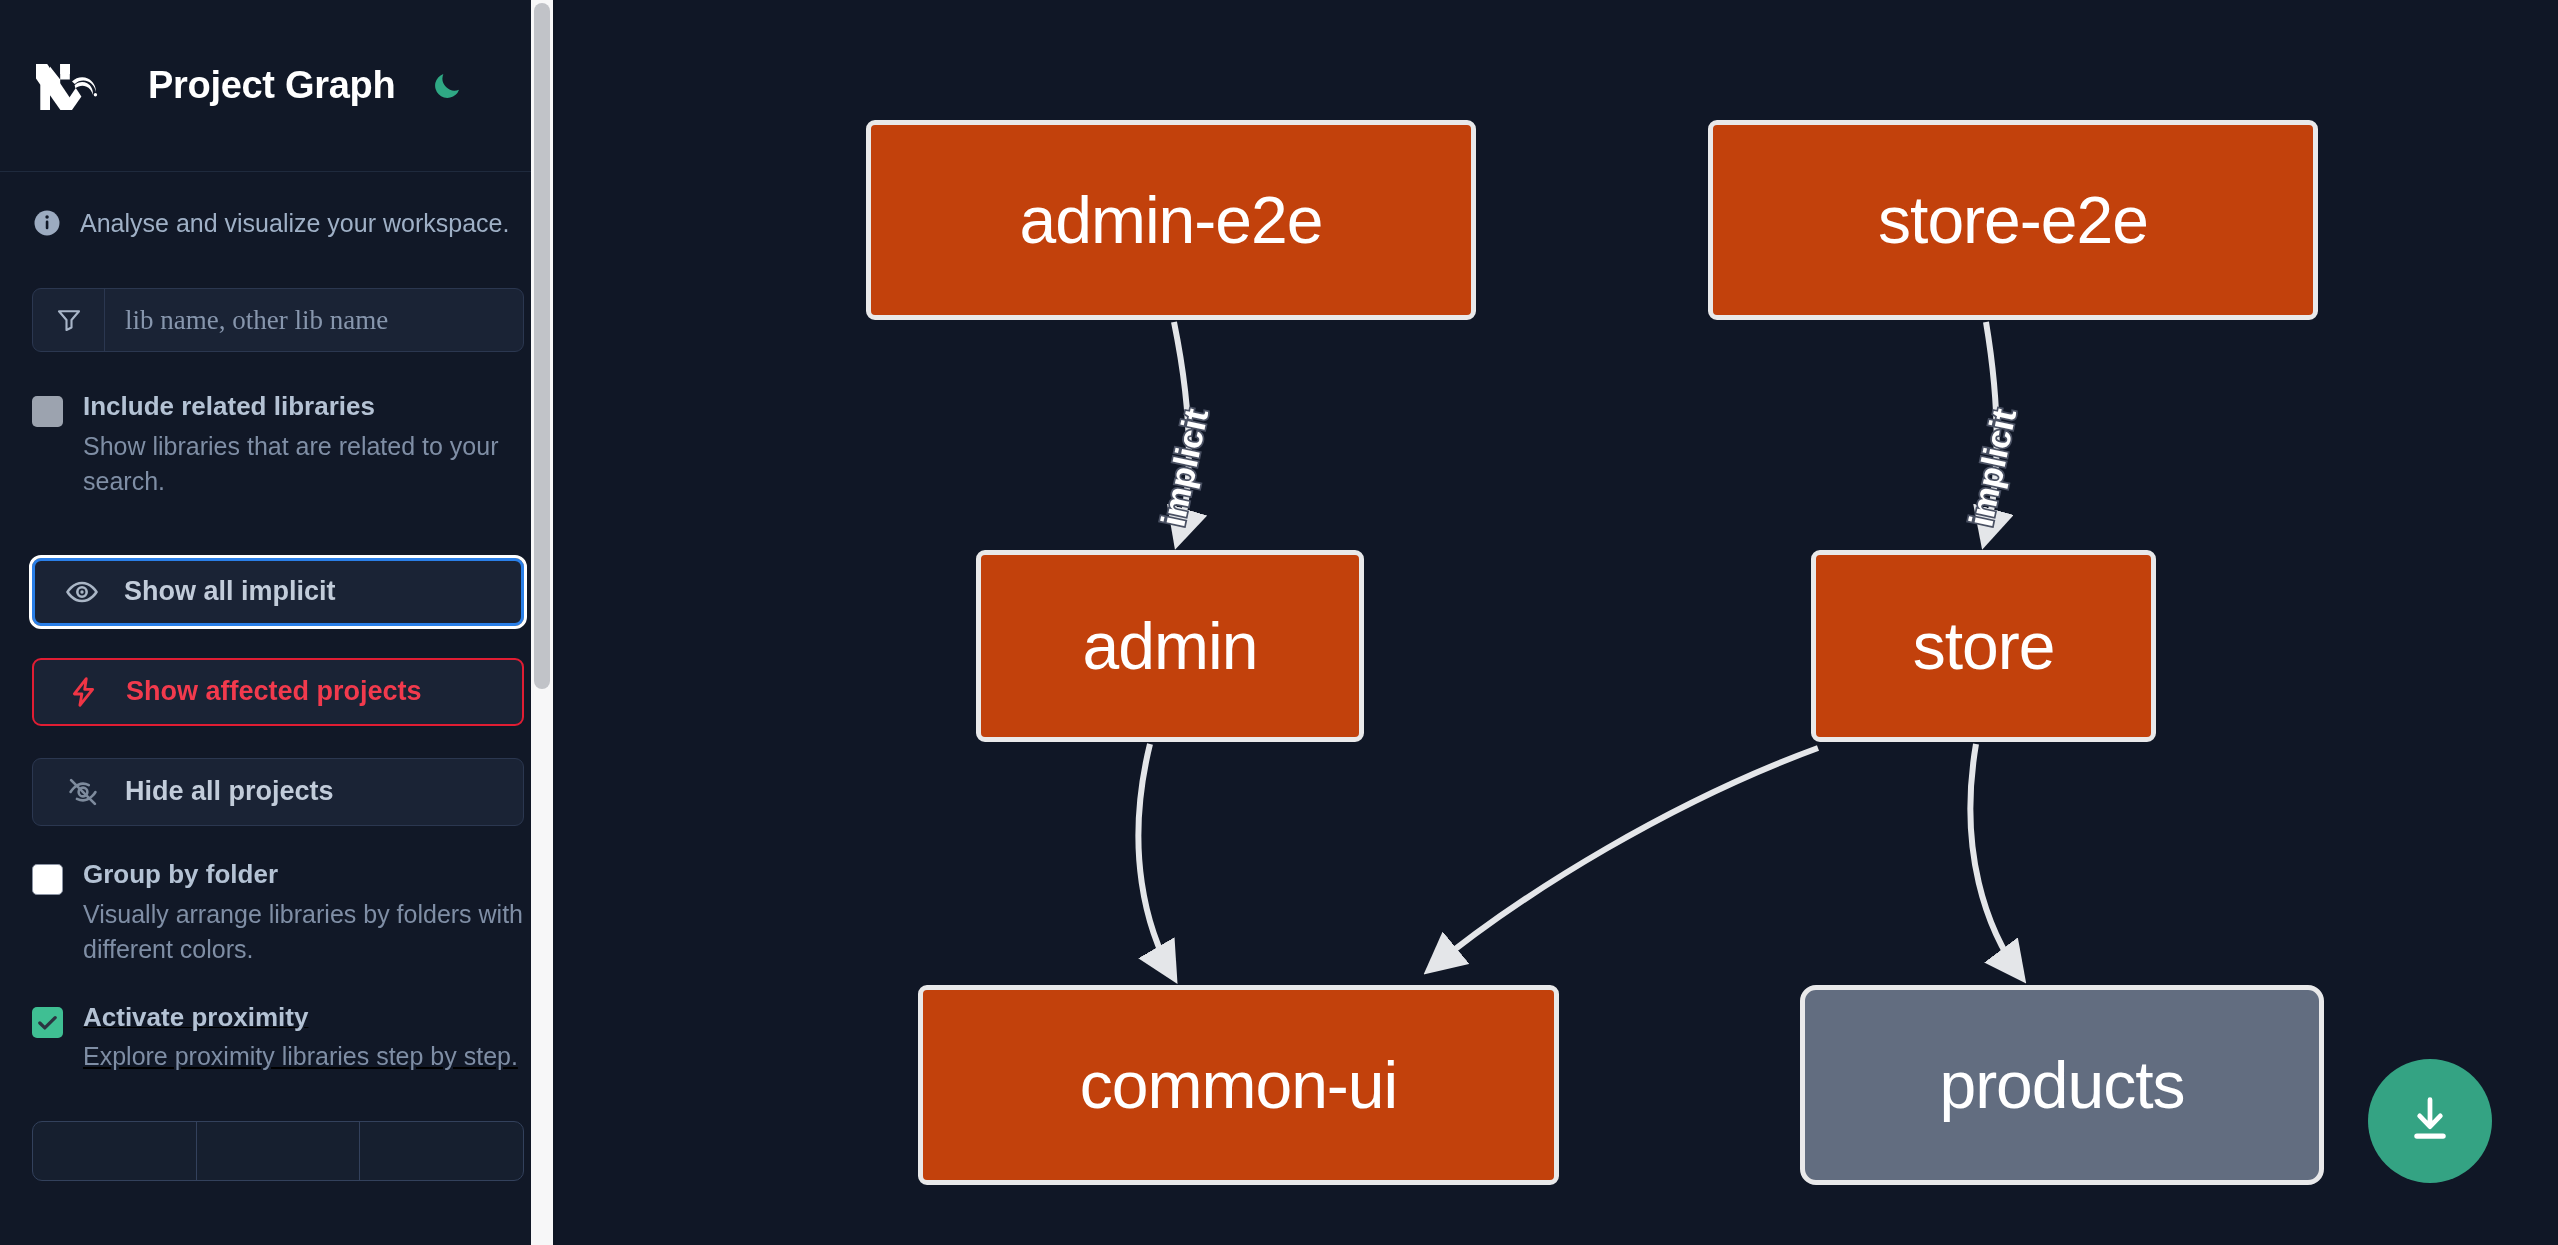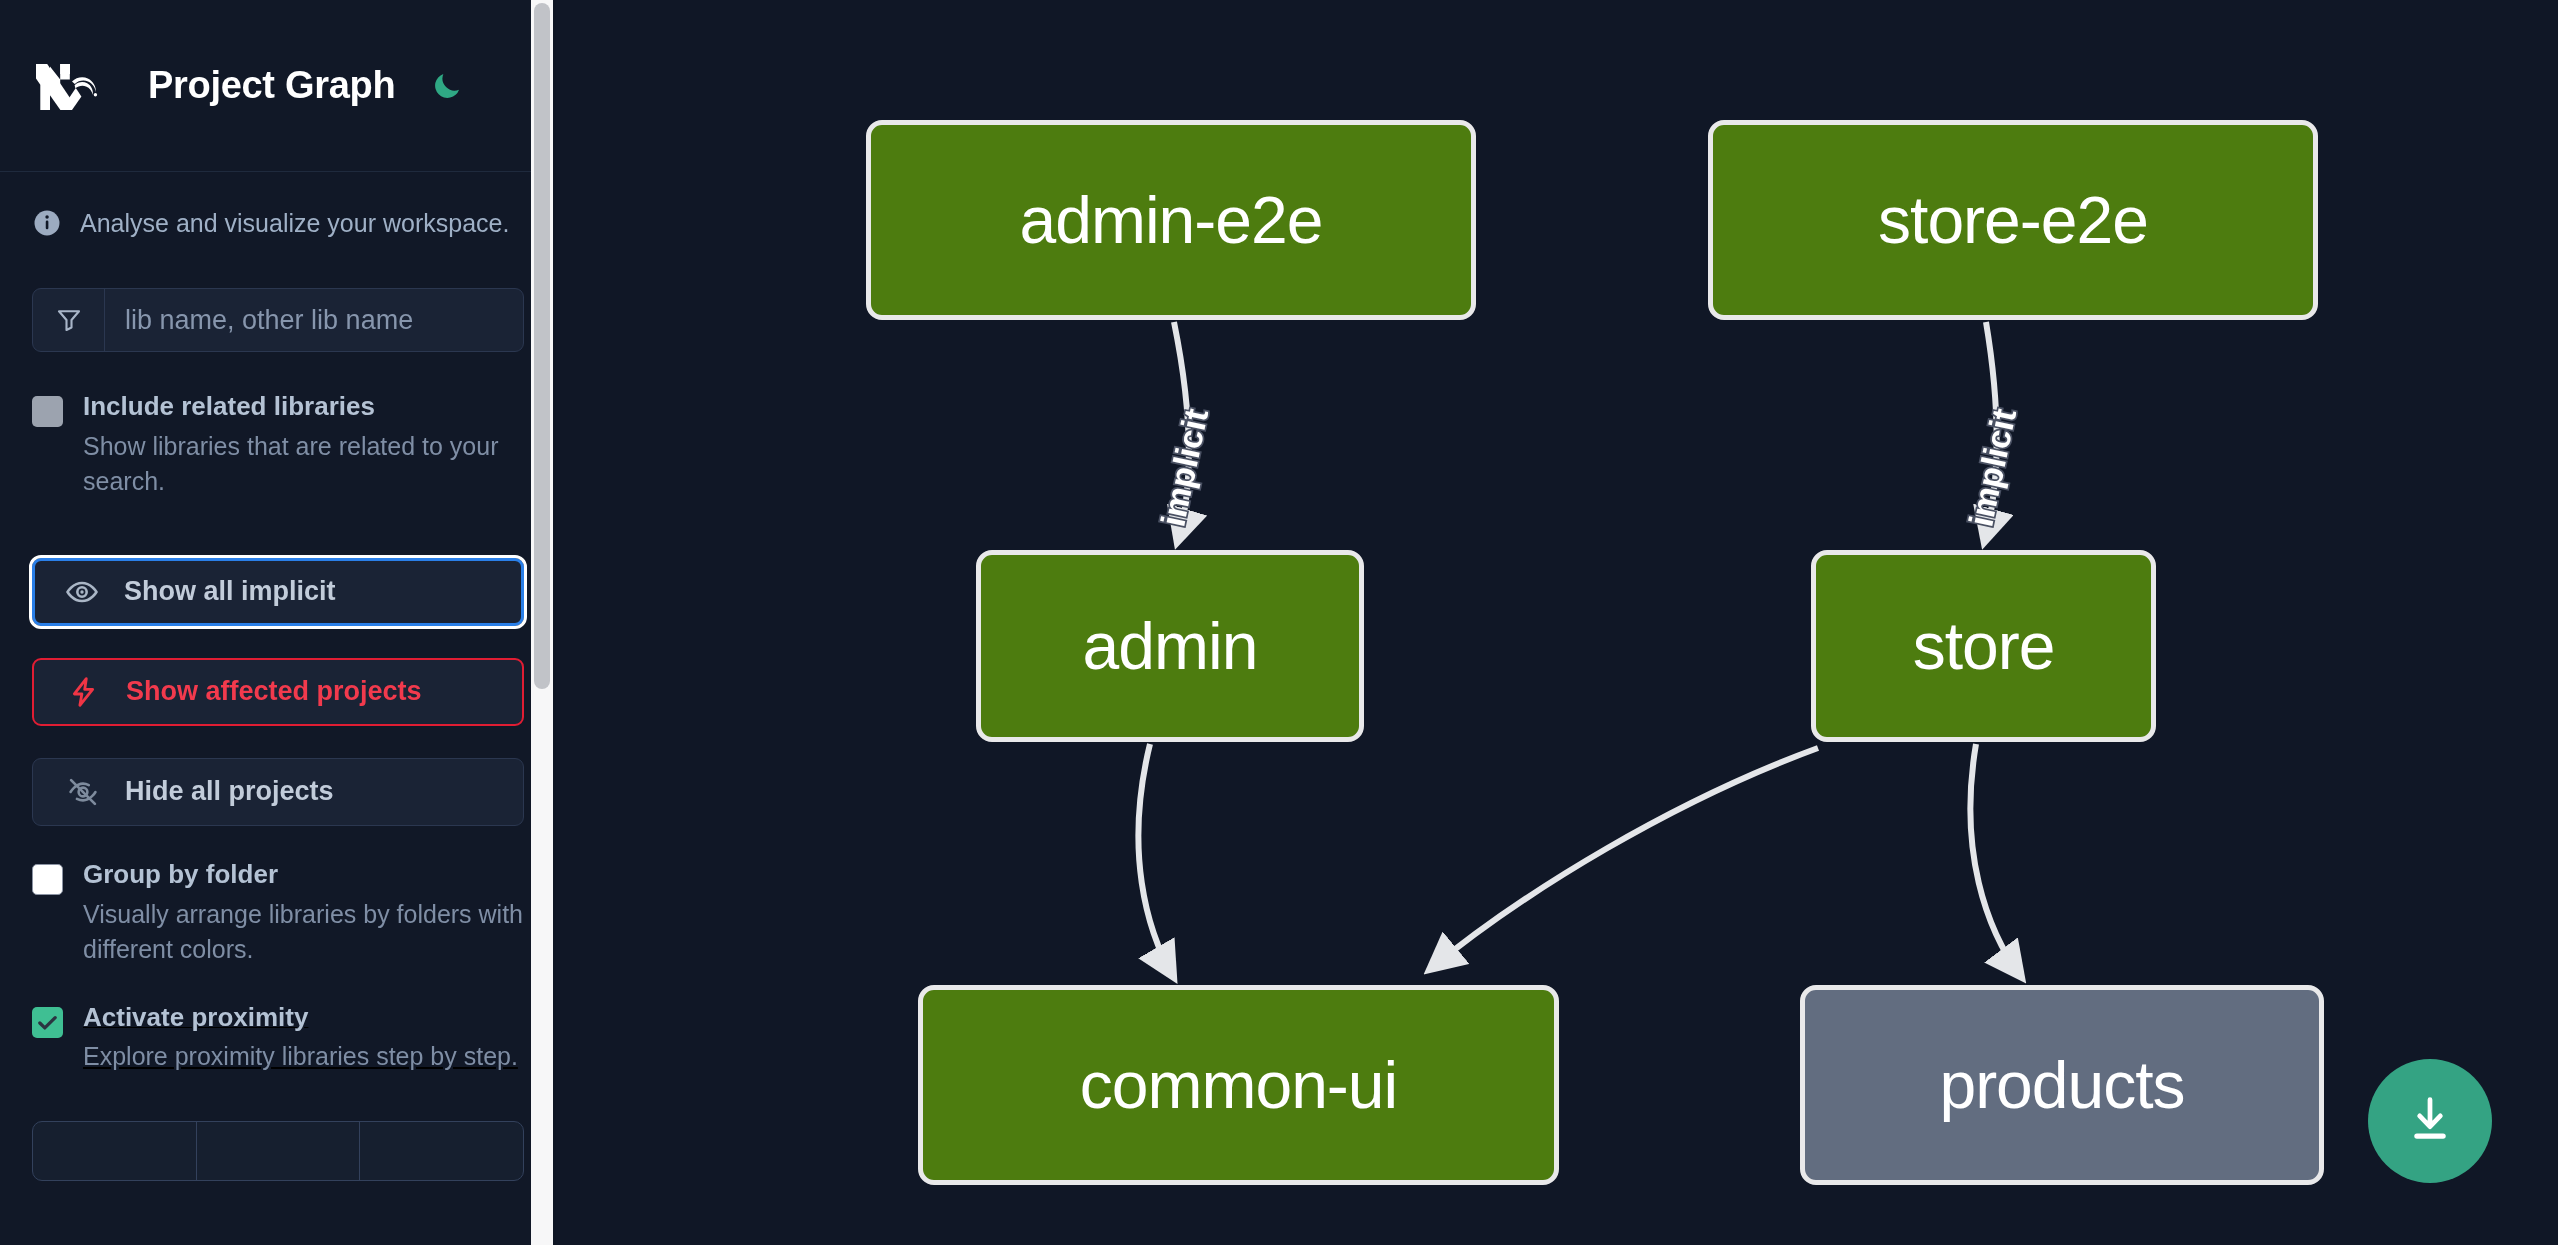--- a/index.html
+++ b/index.html
@@ -106,21 +106,21 @@
     flex: 0 0 72px;
   }
   .search-input {
     flex: 1 1 auto;
     height: 100%;
     background: transparent;
     border: 0;
     outline: none;
     color: #cfd9e6;
     font-size: 27px;
-    font-family: Liberation Sans, sans-serif;
+    font-family: Liberation Serif, serif;
     padding: 12px 20px;
   }
   .search-input::placeholder { color: #8796ad; }
 
   
   .check-row {
     display: flex;
     align-items: flex-start;
     padding: 0 32px;
     margin-top: 38px;
@@ -266,21 +266,21 @@
     cursor: pointer;
     box-sizing: border-box;
   }
   .node .node-label {
     color: #ffffff;
     font-size: 66px;
     font-weight: normal;
     letter-spacing: -1px;
     white-space: nowrap;
   }
-  .node.pink { background: #4d7c0f; }
+  .node.pink { background: #c2410c; border-radius: 9px; }
   .node.slate { background: #626d80; }
 
   
   .fab {
     position: absolute;
     right: 66px;
     bottom: 62px;
     width: 124px;
     height: 124px;
     border-radius: 50%;

